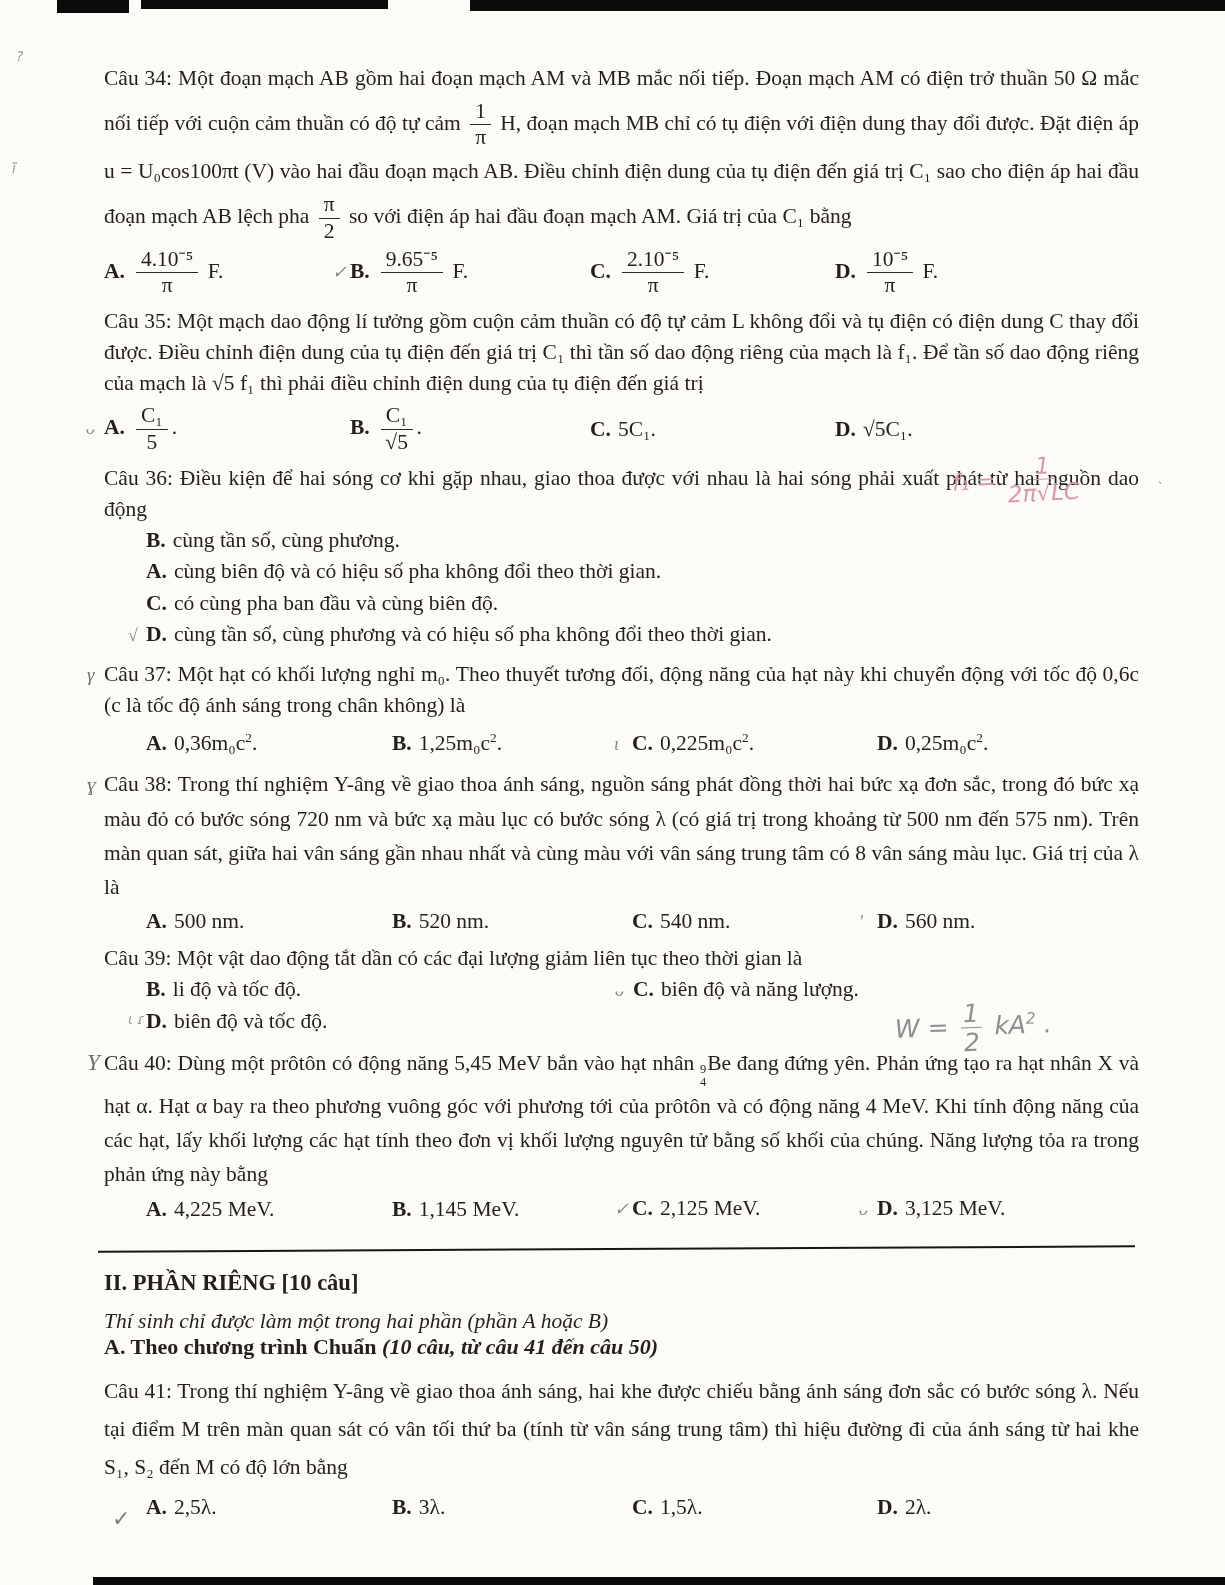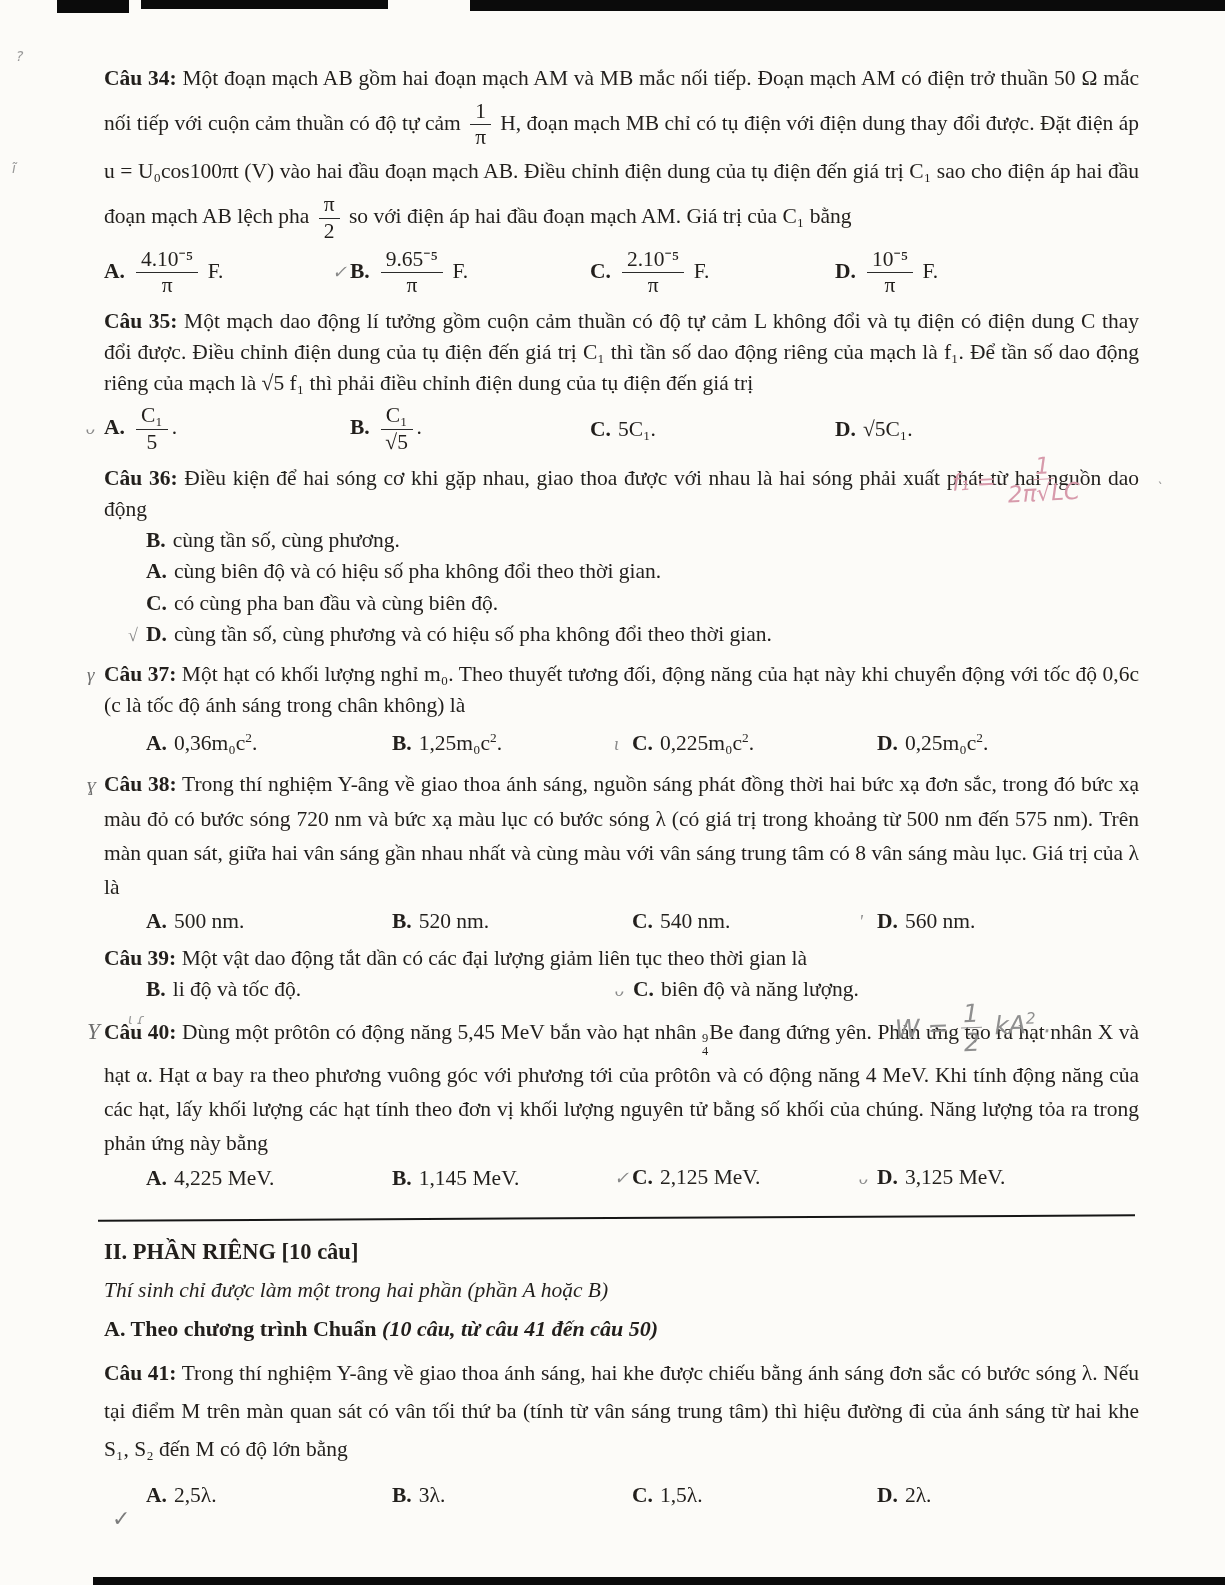--- a/index.html
+++ b/index.html
@@ -8,21 +8,21 @@
     width:1225px;height:1585px;
     margin:0 auto;
     background:#fcfbf8;
     font-family:"Liberation Serif",serif;
     color:#221f1c;
     overflow:hidden;
   }
   .scan-bar{position:absolute;background:#0b0b0b;}
   .content{padding:56px 86px 0 104px;font-size:21.5px;}
   .q{text-align:justify;}
-  .qlabel{font-weight:bold;}
+  .qlabel{font-weight:normal;}
   .premark{display:inline-block;width:0;overflow:visible;white-space:nowrap;
     transform:translateX(-17px);color:#6f6f6f;font-size:19px;font-style:italic;}
   .q34-body{line-height:44px;}
   .q35-body{line-height:31px;}
   .q-body{line-height:31px;}
   .q38-body,.q40-body{line-height:34px;}
   .q41-body{line-height:38px;margin-top:12px;}
   .opts4{display:grid;grid-template-columns:246px 240px 245px auto;margin-left:42px;align-items:center;}
   .opts4.fracrow{margin:5px 0 9px;}
   .opts4.plain{line-height:30px;margin-top:2px;margin-bottom:2px;}
@@ -36,21 +36,21 @@
     margin:0 4px;line-height:1.08;text-align:center;}
   .fnum{padding:0 5px 1px;border-bottom:1.6px solid #2a2a2a;}
   .fden{padding-top:1px;}
   sup{font-size:0.62em;}
   .nucl{white-space:nowrap;}
   .nstack{display:inline-flex;flex-direction:column;align-items:center;
     font-size:12.5px;line-height:1.05;vertical-align:-3px;margin-right:1px;}
   .divider{height:2px;background:#161616;margin:24px 4px 0 -6px;transform:rotate(-0.3deg);}
   .h2{font-weight:bold;font-size:22.5px;margin-top:20px;}
   .note{font-weight:normal;font-style:italic;font-size:21.5px;margin-top:13px;}
-  .sub{font-weight:bold;font-size:22px;margin-top:13px;}
+  .sub{font-weight:bold;font-size:22px;}
   .sub .it{font-style:italic;}
   #annotations{position:absolute;left:0;top:0;width:100%;height:100%;pointer-events:none;}
   .anno{position:absolute;font-family:"DejaVu Sans",sans-serif;font-style:italic;}
   .hw-pink{color:#d79aab;font-size:23px;}
   .hw-pink .fnum{border-color:#d79aab;padding:0 3px 0;}
   .hw-gray{color:#8f8f8f;font-size:25px;}
   .hw-gray .fnum{border-color:#8f8f8f;padding:0 3px 0;}
   .hw-check{color:#7c7c7c;font-size:22px;}
   .hw-tiny{color:#9a9a9a;font-size:14px;}
 </style>
@@ -138,20 +138,21 @@
         <div class="opt"><span class="opt-mark"></span><span class="optlabel">C.</span><span>540 nm.</span></div>
         <div class="opt"><span class="opt-mark">'</span><span class="optlabel">D.</span><span>560 nm.</span></div>
       </div>
     </div>
 
     <div style="margin-top:6px;">
       <div class="q q-body"><span class="qlabel">Câu 39:</span> <span>Một vật dao động tắt dần có các đại lượng giảm liên tục theo thời gian là</span></div>
       <div class="opts2">
         <div class="opt"><span class="opt-mark"></span><span class="optlabel">B.</span><span>li độ và tốc độ.</span></div>
         <div class="opt"><span class="opt-mark">ᴗ</span><span class="optlabel">C.</span><span>biên độ và năng lượng.</span></div>
+        <div class="opt"><span class="opt-mark"></span><span class="optlabel">D.</span><span>biên độ và tốc độ.</span></div>
       </div>
     </div>
 
     <div style="margin-top:9px;">
       <div class="q q40-body"><span class="premark" style="font-size:23px;">Y</span><span class="qlabel">Câu 40:</span> <span>Dùng một prôtôn có động năng 5,45 MeV bắn vào hạt nhân <span class="nucl"><span class="nstack">
                 <span>9</span>
                 <span>4</span>
               </span><span>Be</span></span> đang đứng yên. Phản ứng tạo ra hạt nhân X và hạt α. Hạt α bay ra theo phương vuông góc với phương tới của prôtôn và có động năng 4 MeV. Khi tính động năng của các hạt, lấy khối lượng các hạt tính theo đơn vị khối lượng nguyên tử bằng số khối của chúng. Năng lượng tỏa ra trong phản ứng này bằng</span></div>
       <div class="opts4 plain">
         <div class="opt"><span class="opt-mark"></span><span class="optlabel">A.</span><span>4,225 MeV.</span></div>
@@ -162,21 +163,21 @@
     </div>
 
     <div class="divider"></div>
 
     <div class="h2">II. PHẦN RIÊNG [10 câu]</div>
     <div class="note">Thí sinh chỉ được làm một trong hai phần (phần A hoặc B)</div>
     <div class="sub"><span>A. Theo chương trình Chuẩn </span><span class="it">(10 câu, từ câu 41 đến câu 50)</span></div>
 
     <div style="margin-top:9px;">
       <div class="q q41-body"><span class="qlabel">Câu 41:</span> <span>Trong thí nghiệm Y-âng về giao thoa ánh sáng, hai khe được chiếu bằng ánh sáng đơn sắc có bước sóng λ. Nếu tại điểm M trên màn quan sát có vân tối thứ ba (tính từ vân sáng trung tâm) thì hiệu đường đi của ánh sáng từ hai khe S₁, S₂ đến M có độ lớn bằng</span></div>
-      <div class="opts4 plain" style="margin-top:12px;">
+      <div class="opts4 plain" style="margin-top:6px;">
         <div class="opt"><span class="opt-mark"></span><span class="optlabel">A.</span><span>2,5λ.</span></div>
         <div class="opt"><span class="opt-mark"></span><span class="optlabel">B.</span><span>3λ.</span></div>
         <div class="opt"><span class="opt-mark"></span><span class="optlabel">C.</span><span>1,5λ.</span></div>
         <div class="opt"><span class="opt-mark"></span><span class="optlabel">D.</span><span>2λ.</span></div>
       </div>
     </div>
 
   </div>
 
   <div id="annotations">

